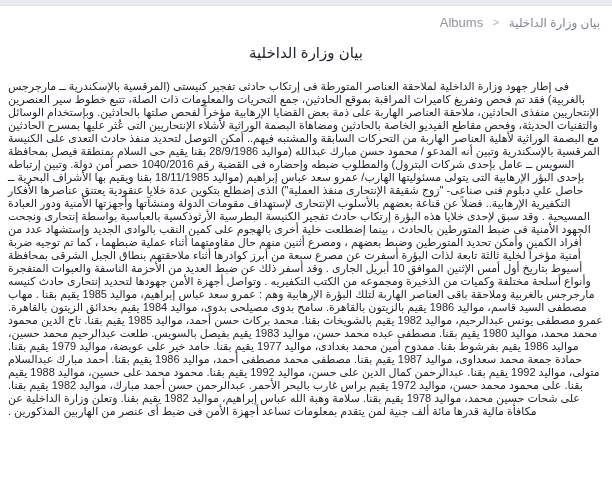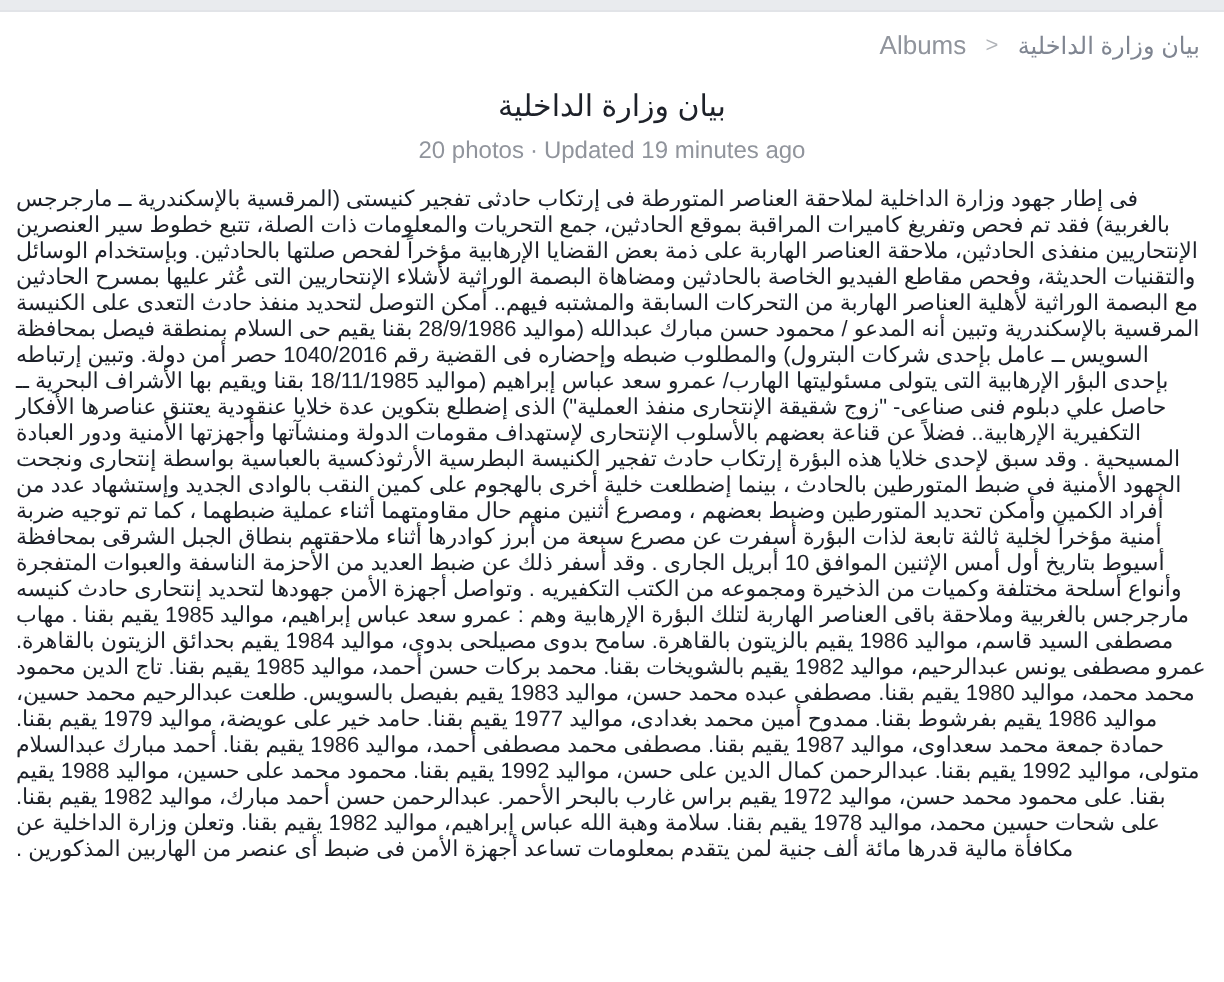--- a/index.html
+++ b/index.html
@@ -77,18 +77,15 @@
 <div class="top-strip"></div>
 
 <nav class="breadcrumb">
   <a href="#" class="crumb-root">Albums</a>
   <span class="crumb-sep">&gt;</span>
   <span class="crumb-current">بيان وزارة الداخلية</span>
 </nav>
 
 <header class="album-header">
   <h1 class="album-title">بيان وزارة الداخلية</h1>
-  <div class="album-meta">
-    <span>20 photos</span><span class="dot">·</span><span>Updated 19 minutes ago</span>
-  </div>
 </header>
 
 <div class="album-description">فى إطار جهود وزارة الداخلية لملاحقة العناصر المتورطة فى إرتكاب حادثى تفجير كنيستى (المرقسية بالإسكندرية ــ مارجرجس بالغربية) فقد تم فحص وتفريغ كاميرات المراقبة بموقع الحادثين، جمع التحريات والمعلومات ذات الصلة، تتبع خطوط سير العنصرين الإنتحاريين منفذى الحادثين، ملاحقة العناصر الهاربة على ذمة بعض القضايا الإرهابية مؤخراً لفحص صلتها بالحادثين. وبإستخدام الوسائل والتقنيات الحديثة، وفحص مقاطع الفيديو الخاصة بالحادثين ومضاهاة البصمة الوراثية لأشلاء الإنتحاريين التى عُثر عليها بمسرح الحادثين مع البصمة الوراثية لأهلية العناصر الهاربة من التحركات السابقة والمشتبه فيهم.. أمكن التوصل لتحديد منفذ حادث التعدى على الكنيسة المرقسية بالإسكندرية وتبين أنه المدعو / محمود حسن مبارك عبدالله (مواليد 28/9/1986 بقنا يقيم حى السلام بمنطقة فيصل بمحافظة السويس ــ عامل بإحدى شركات البترول) والمطلوب ضبطه وإحضاره فى القضية رقم 1040/2016 حصر أمن دولة. وتبين إرتباطه بإحدى البؤر الإرهابية التى يتولى مسئوليتها الهارب/ عمرو سعد عباس إبراهيم (مواليد 18/11/1985 بقنا ويقيم بها الأشراف البحرية ــ حاصل علي دبلوم فنى صناعى- "زوج شقيقة الإنتحارى منفذ العملية") الذى إضطلع بتكوين عدة خلايا عنقودية يعتنق عناصرها الأفكار التكفيرية الإرهابية.. فضلاً عن قناعة بعضهم بالأسلوب الإنتحارى لإستهداف مقومات الدولة ومنشآتها وأجهزتها الأمنية ودور العبادة المسيحية . وقد سبق لإحدى خلايا هذه البؤرة إرتكاب حادث تفجير الكنيسة البطرسية الأرثوذكسية بالعباسية بواسطة إنتحارى ونجحت الجهود الأمنية فى ضبط المتورطين بالحادث ، بينما إضطلعت خلية أخرى بالهجوم على كمين النقب بالوادى الجديد وإستشهاد عدد من أفراد الكمين وأمكن تحديد المتورطين وضبط بعضهم ، ومصرع أثنين منهم حال مقاومتهما أثناء عملية ضبطهما ، كما تم توجيه ضربة أمنية مؤخراً لخلية ثالثة تابعة لذات البؤرة أسفرت عن مصرع سبعة من أبرز كوادرها أثناء ملاحقتهم بنطاق الجبل الشرقى بمحافظة أسيوط بتاريخ أول أمس الإثنين الموافق 10 أبريل الجارى . وقد أسفر ذلك عن ضبط العديد من الأحزمة الناسفة والعبوات المتفجرة وأنواع أسلحة مختلفة وكميات من الذخيرة ومجموعه من الكتب التكفيريه . وتواصل أجهزة الأمن جهودها لتحديد إنتحارى حادث كنيسه مارجرجس بالغربية وملاحقة باقى العناصر الهاربة لتلك البؤرة الإرهابية وهم : عمرو سعد عباس إبراهيم، مواليد 1985 يقيم بقنا . مهاب مصطفى السيد قاسم، مواليد 1986 يقيم بالزيتون بالقاهرة. سامح بدوى مصيلحى بدوى، مواليد 1984 يقيم بحدائق الزيتون بالقاهرة. عمرو مصطفى يونس عبدالرحيم، مواليد 1982 يقيم بالشويخات بقنا. محمد بركات حسن أحمد، مواليد 1985 يقيم بقنا. تاج الدين محمود محمد محمد، مواليد 1980 يقيم بقنا. مصطفى عبده محمد حسن، مواليد 1983 يقيم بفيصل بالسويس. طلعت عبدالرحيم محمد حسين، مواليد 1986 يقيم بفرشوط بقنا. ممدوح أمين محمد بغدادى، مواليد 1977 يقيم بقنا. حامد خير على عويضة، مواليد 1979 يقيم بقنا. حمادة جمعة محمد سعداوى، مواليد 1987 يقيم بقنا. مصطفى محمد مصطفى أحمد، مواليد 1986 يقيم بقنا. أحمد مبارك عبدالسلام متولى، مواليد 1992 يقيم بقنا. عبدالرحمن كمال الدين على حسن، مواليد 1992 يقيم بقنا. محمود محمد على حسين، مواليد 1988 يقيم بقنا. على محمود محمد حسن، مواليد 1972 يقيم براس غارب بالبحر الأحمر. عبدالرحمن حسن أحمد مبارك، مواليد 1982 يقيم بقنا. على شحات حسين محمد، مواليد 1978 يقيم بقنا. سلامة وهبة الله عباس إبراهيم، مواليد 1982 يقيم بقنا. وتعلن وزارة الداخلية عن مكافأة مالية قدرها مائة ألف جنية لمن يتقدم بمعلومات تساعد أجهزة الأمن فى ضبط أى عنصر من الهاربين المذكورين .</div>
 
 </body></html>

